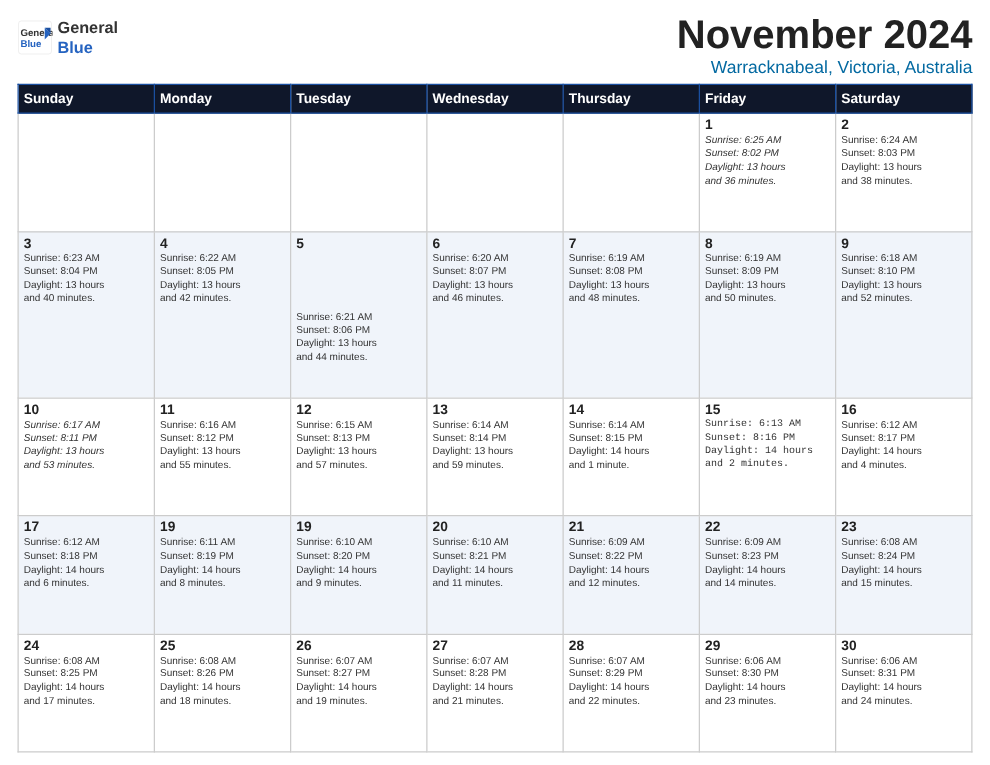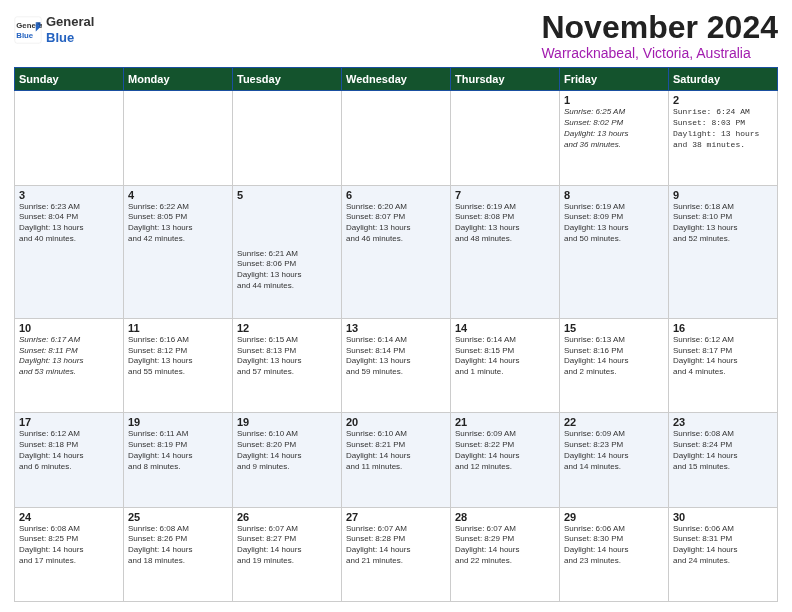--- a/index.html
+++ b/index.html
@@ -34,40 +34,40 @@
       font-weight: bold;
       line-height: 1.2;
     }
     .logo-general { color: #333; }
     .logo-blue { color: #2563c0; }
     .logo-icon {
       width: 28px;
       height: 28px;
     }
     .title-block {
-      text-align: left;
+      text-align: right;
     }
     .month-title {
       font-size: 32px;
       font-weight: bold;
       color: #222;
       line-height: 1.1;
     }
     .location-title {
       font-size: 14px;
-      color: #a21caf;
+      color: #0369a1;
     }
     .calendar-table {
       width: 100%;
       border-collapse: collapse;
       flex: 1;
       table-layout: fixed;
     }
     .calendar-table th {
-      background: #14532d;
+      background: #0f172a;
       color: #fff;
       font-size: 11px;
       font-weight: bold;
       padding: 5px 4px;
       text-align: left;
       border: 1px solid #1a4fa0;
     }
     .calendar-table td {
       vertical-align: top;
       border: 1px solid #ccc;
@@ -142,21 +142,21 @@
           <td class="empty-cell"></td>
           <td>
             <span class="day-number">1</span>
             <div class="day-info" style="white-space: pre-line; font-style: italic;">Sunrise: 6:25 AM
 Sunset: 8:02 PM
 Daylight: 13 hours
 and 36 minutes.</div>
           </td>
           <td>
             <span class="day-number">2</span>
-            <div class="day-info" style="white-space: pre-line; font-family: Liberation Mono, monospace;">Sunrise: 6:24 AM
+            <div class="day-info" style="white-space: pre-line;">Sunrise: 6:24 AM
 Sunset: 8:03 PM
 Daylight: 13 hours
 and 38 minutes.</div>
           </td>
         </tr>
         <tr>
           <td>
             <span class="day-number">3</span>
             <div class="day-info" style="white-space: pre-line;">Sunrise: 6:23 AM
 Sunset: 8:04 PM
@@ -237,21 +237,21 @@
           </td>
           <td>
             <span class="day-number">14</span>
             <div class="day-info" style="white-space: pre-line;">Sunrise: 6:14 AM
 Sunset: 8:15 PM
 Daylight: 14 hours
 and 1 minute.</div>
           </td>
           <td>
             <span class="day-number">15</span>
-            <div class="day-info" style="white-space: pre-line;">Sunrise: 6:13 AM
+            <div class="day-info" style="white-space: pre-line; font-family: Liberation Mono, monospace;">Sunrise: 6:13 AM
 Sunset: 8:16 PM
 Daylight: 14 hours
 and 2 minutes.</div>
           </td>
           <td>
             <span class="day-number">16</span>
             <div class="day-info" style="white-space: pre-line;">Sunrise: 6:12 AM
 Sunset: 8:17 PM
 Daylight: 14 hours
 and 4 minutes.</div>

